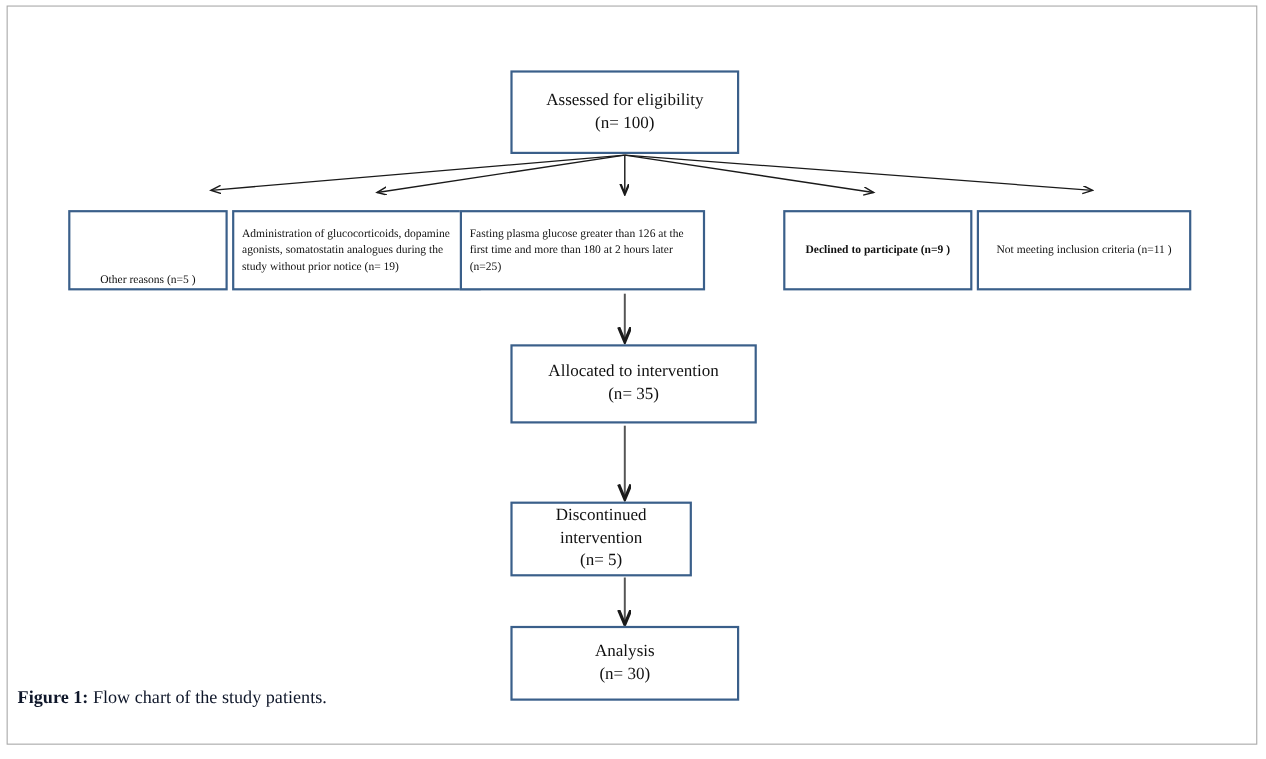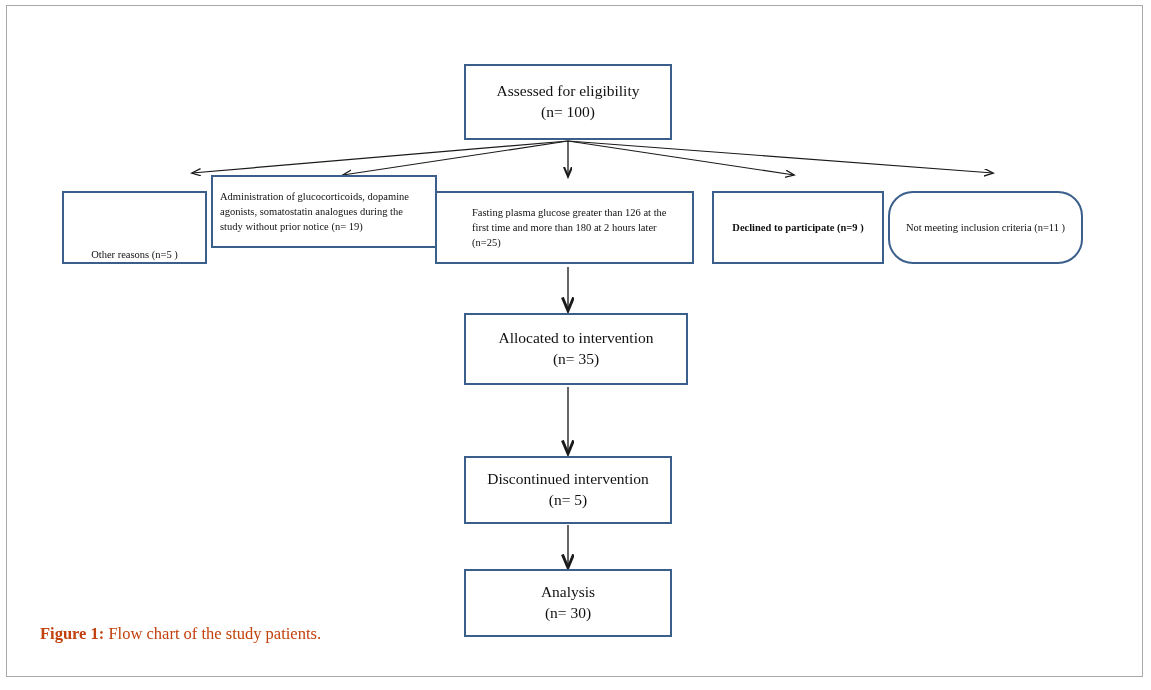--- a/index.html
+++ b/index.html
@@ -70,25 +70,25 @@
   .node-small .node-text {
     font-size: 10.5px;
     line-height: 1.45;
   }
   .node-small.align-left .node-text {
     text-align: left;
     padding: 0 7px;
   }
   #caption {
     position: absolute;
-    left: 40px;
+    left: 16px;
     top: 624px;
     width: 1000px;
     font-size: 16.5px;
-    color: #c2410c;
+    color: #0f172a;
     white-space: nowrap;
   }
   #caption .caption-label {
     font-weight: bold;
   }
 </style>
 </head>
 <body>
 
 <div id="page">
@@ -123,42 +123,42 @@
 
     <div class="node node-main" style="left:464px; top:28px; width:208px; height:76px;">
       <span class="node-text">Assessed for eligibility
 (n= 100)</span>
     </div>
 
     <div class="node node-small" style="left:62px; top:155px; width:145px; height:73px;align-items:flex-end;">
       <span class="node-text">Other reasons  (n=5 )</span>
     </div>
 
-    <div class="node node-small align-left" style="left:211px; top:139px; width:226px; height:73px;">
+    <div class="node node-small align-left" style="left:211px; top:155px; width:226px; height:73px;">
       <span class="node-text">Administration of glucocorticoids, dopamine agonists, somatostatin analogues during the study without prior notice (n= 19)</span>
     </div>
 
-    <div class="node node-small align-left" style="left:435px; top:155px; width:259px; height:73px;padding-left:28px;">
+    <div class="node node-small align-left" style="left:418px; top:155px; width:223px; height:73px;">
       <span class="node-text">Fasting plasma glucose greater than 126 at  the first time and more than 180 at 2 hours later (n=25)</span>
     </div>
 
     <div class="node node-small" style="left:712px; top:155px; width:172px; height:73px;font-weight:bold;">
       <span class="node-text">Declined to participate  (n=9 )</span>
     </div>
 
-    <div class="node node-small" style="left:888px; top:155px; width:195px; height:73px;border-radius:25px;">
+    <div class="node node-small" style="left:888px; top:155px; width:195px; height:73px;">
       <span class="node-text">Not meeting inclusion criteria  (n=11 )</span>
     </div>
 
     <div class="node node-main" style="left:464px; top:277px; width:224px; height:72px;">
       <span class="node-text">Allocated to intervention
 (n= 35)</span>
     </div>
 
-    <div class="node node-main" style="left:464px; top:420px; width:208px; height:68px;">
+    <div class="node node-main" style="left:464px; top:420px; width:165px; height:68px;">
       <span class="node-text">Discontinued intervention
 (n= 5)</span>
     </div>
 
     <div class="node node-main" style="left:464px; top:533px; width:208px; height:68px;">
       <span class="node-text">Analysis
 (n= 30)</span>
     </div>
 
   </div>

